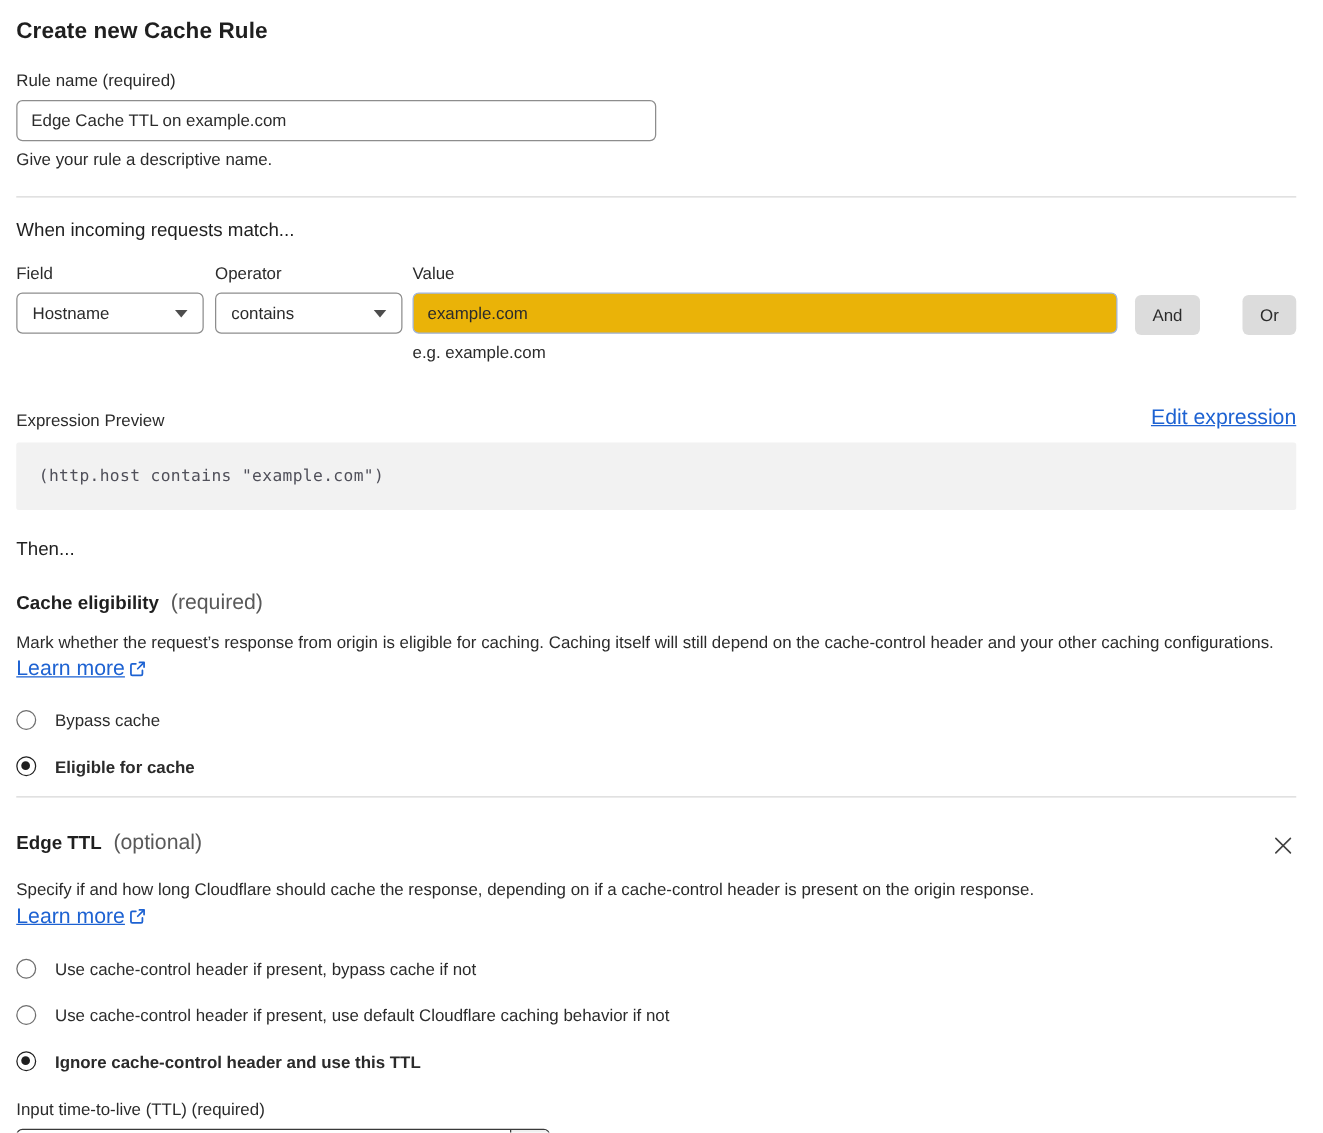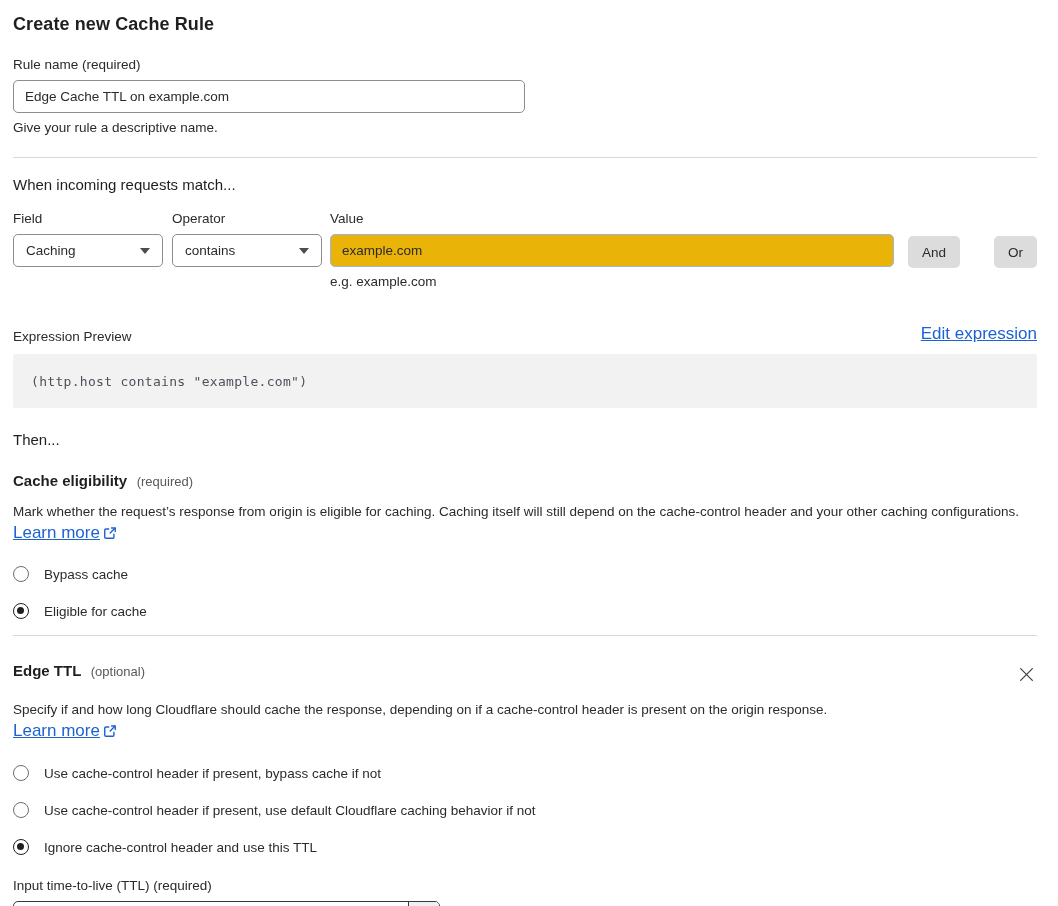--- a/index.html
+++ b/index.html
@@ -8,21 +8,21 @@
     width: 1058px; height: 906px;
     font-family: "Liberation Sans", sans-serif;
     color: #2b2b2b;
     overflow: hidden;
   }
   .page { padding: 14px 21px 10px 13px; }
 
   h1.page-title { font-size: 18px; font-weight: 700; color: #1f1f1f; margin-bottom: 22px; letter-spacing: 0.1px; }
   h2.section-heading { font-size: 15px; font-weight: 400; color: #1f1f1f; }
   h3.block-heading { font-size: 15px; font-weight: 700; color: #1f1f1f; display: inline; }
-  .qualifier { font-size: 13px; font-weight: 400; color: #595959; margin-left: 5px; }
+  .qualifier { font-size: 17px; font-weight: 400; color: #595959; margin-left: 5px; }
 
   label.field-label, .field-label { display: block; font-size: 13.5px; color: #2b2b2b; margin-bottom: 8px; }
   .help-text { font-size: 13.5px; color: #2b2b2b; margin-top: 7px; }
 
   .text-input {
     height: 33px; border: 1px solid #8d8d8d; border-radius: 5px;
     font-family: "Liberation Sans", sans-serif; font-size: 13.5px; color: #2b2b2b;
     padding: 0 11px; background: #fff; width: 100%; outline: none;
   }
   .rule-name-wrap { width: 512px; }
@@ -73,21 +73,21 @@
   .radio {
     width: 16px; height: 16px; border: 1.5px solid #6e6e6e; border-radius: 50%;
     position: relative; flex: 0 0 auto; background: #fff;
   }
   .radio.checked { border-color: #1f1f1f; }
   .radio.checked::after {
     content: ""; position: absolute; left: 3px; top: 3px; width: 7px; height: 7px;
     background: #1f1f1f; border-radius: 50%;
   }
   .radio-label { font-size: 13.5px; color: #2b2b2b; margin-left: 15px; }
-  .radio-label.bold { font-weight: 400; }
+  .radio-label.bold { font-weight: 700; }
   .radio-group { margin-bottom: 2px; }
   .eligibility-group .radio-row:first-child { margin-top: 20px; }
 
   .block-header-row { display: flex; justify-content: space-between; align-items: flex-start; margin-top: 26px; }
   .close-btn { background: none; border: none; cursor: pointer; padding: 2px; margin-top: 2px; }
 
   .ttl-wrap { margin-top: 23px; }
   .ttl-select {
     width: 427px; height: 34px; border: 1px solid #3a3a3a; border-radius: 5px;
     display: flex; align-items: stretch; background: #fff; cursor: pointer; overflow: hidden;
@@ -116,21 +116,21 @@
   <hr class="divider">
 
   <div class="match-heading-wrap">
     <h2 class="section-heading">When incoming requests match...</h2>
   </div>
 
   <div class="match-row">
     <div class="col-field">
       <label class="field-label">Field</label>
       <div class="select-box">
-        <span>Caching</span>
+        <span>Hostname</span>
         <span class="caret-down"></span>
       </div>
     </div>
     <div class="col-operator">
       <label class="field-label">Operator</label>
       <div class="select-box">
         <span>contains</span>
         <span class="caret-down"></span>
       </div>
     </div>

